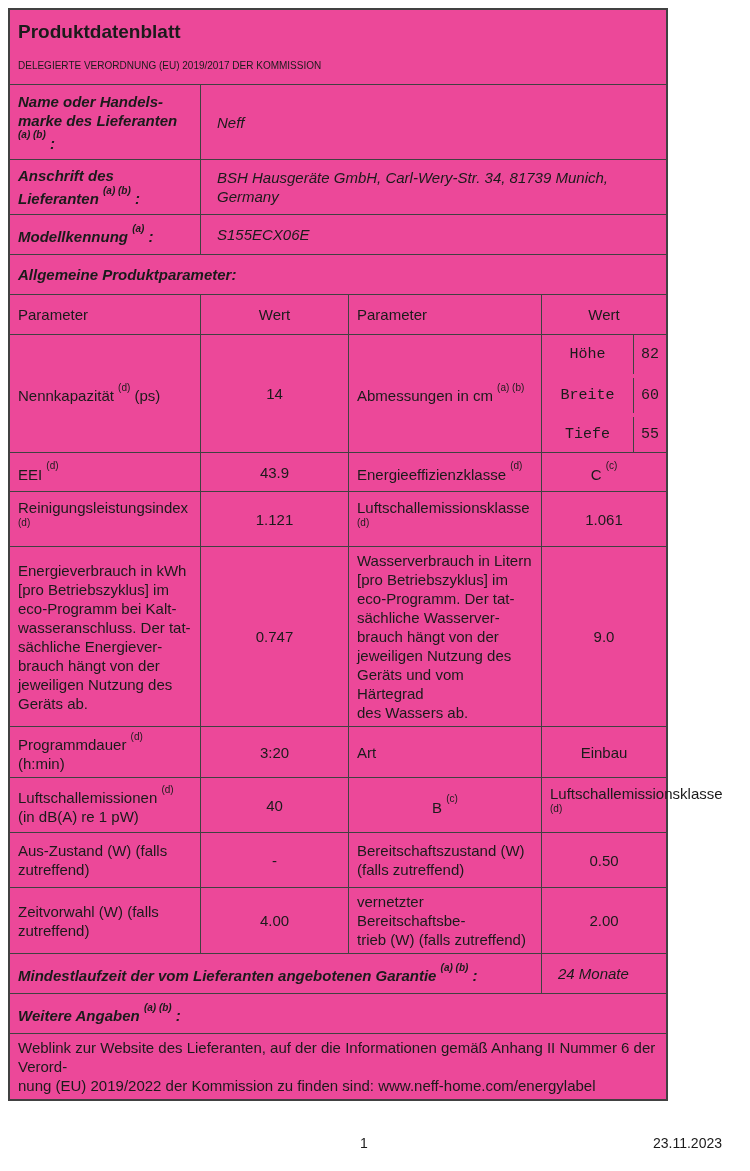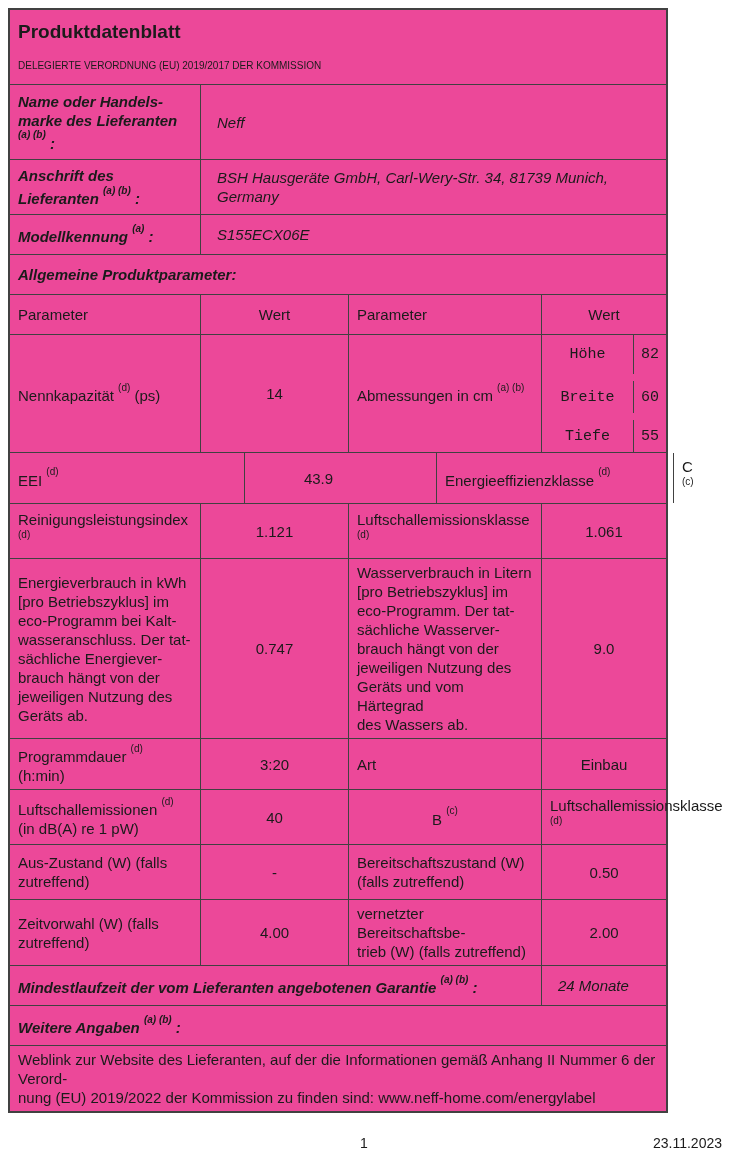--- a/index.html
+++ b/index.html
@@ -23,30 +23,30 @@
   .cell { border-left: 1px solid #414141; padding: 4px 8px 4px 8px; display: flex; align-items: center; min-width: 0; }
   .row > .cell:first-child { border-left: none; }
   .txt { margin: 0; font-size: 15px; line-height: 19px; }
   .t { white-space: pre-line; }
   .c { text-align: center; width: 100%; }
   .vc { justify-content: center; }
   .vl { padding-left: 16px; font-style: italic; }
   .b { font-weight: bold; font-style: italic; }
   .fn { font-size: 10px; position: relative; top: -4.5px; font-weight: inherit; }
 
-  .h39 { min-height: 39px; gap: 44px; } .h40 { min-height: 40px; } .h51 { min-height: 51px; }
+  .h39 { min-height: 39px; } .h40 { min-height: 40px; } .h51 { min-height: 51px; }
   .h55 { min-height: 55px; } .h75 { min-height: 75px; } .h155 { min-height: 155px; }
 
   .title-cell { padding: 11px 8px 13px 8px; }
   .title { font-size: 19px; font-weight: bold; margin: 0; }
   .subtitle { font-size: 10px; margin: 17px 0 0 0; }
 
   .dims { padding: 0; display: block; }
   .dim-row { display: grid; grid-template-columns: 91px 1fr; min-height: 39px; font-family: Liberation Mono, monospace; }
-  .dim-row + .dim-row { border-top: 7px solid #ec4899; }
+  .dim-row + .dim-row { border-top: 4px solid #ec4899; }
   .dim-name, .dim-val { display: flex; align-items: center; justify-content: center; font-size: 15px; }
   .dim-val { border-left: 1px solid #414141; }
 
   .footer-page { position: absolute; left: 360px; top: 1135px; font-size: 14px; }
   .footer-date { position: absolute; right: 28px; top: 1135px; font-size: 14px; }
 </style>
 </head>
 <body>
 
 <div class="page">

